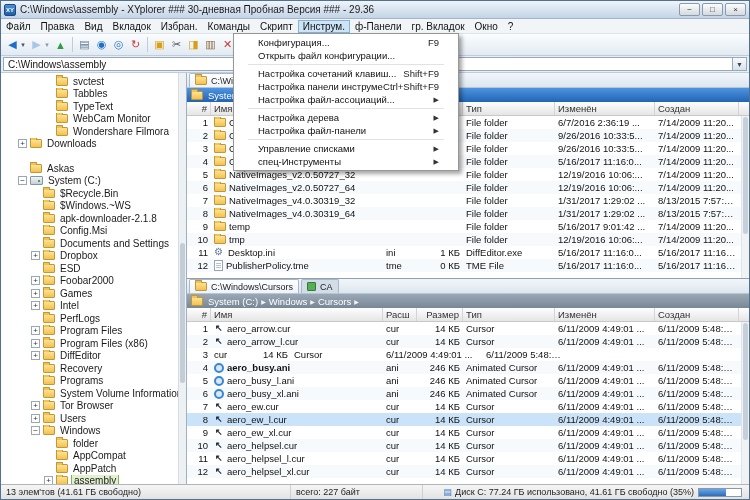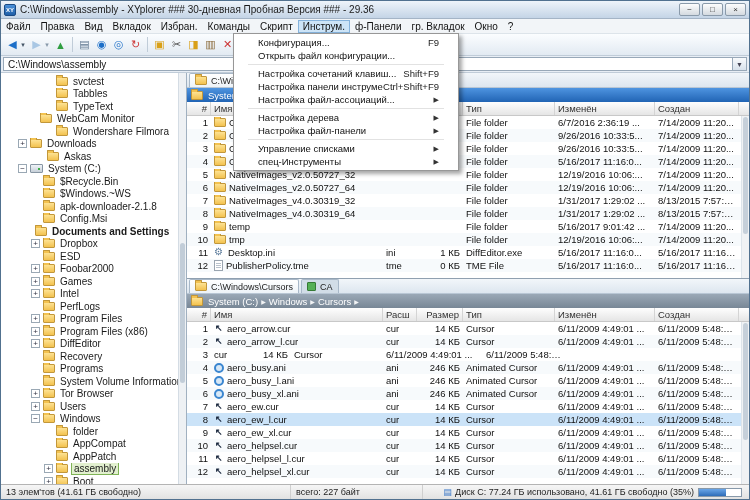--- a/index.html
+++ b/index.html
@@ -174,36 +174,36 @@
           <div class="tree-row" style="padding-left: 43px;">
             <span class="expander none"></span>
             <span class="ic ic-folder"></span>
             <span class="tree-label">Tabbles</span>
           </div>
           <div class="tree-row" style="padding-left: 43px;">
             <span class="expander none"></span>
             <span class="ic ic-folder"></span>
             <span class="tree-label">TypeText</span>
           </div>
-          <div class="tree-row" style="padding-left: 27px;">
+          <div class="tree-row" style="padding-left: 43px;">
             <span class="expander none"></span>
             <span class="ic ic-folder"></span>
             <span class="tree-label">WebCam Monitor</span>
           </div>
           <div class="tree-row" style="padding-left: 43px;">
             <span class="expander none"></span>
             <span class="ic ic-folder"></span>
             <span class="tree-label">Wondershare Filmora</span>
           </div>
           <div class="tree-row" style="padding-left: 17px;">
             <span class="expander">+</span>
             <span class="ic ic-folder"></span>
             <span class="tree-label">Downloads</span>
           </div>
-          <div class="tree-row" style="padding-left: 34px;">
+          <div class="tree-row" style="padding-left: 17px; margin-top: 12px;">
             <span class="expander none"></span>
             <span class="ic ic-folder"></span>
             <span class="tree-label">Askas</span>
           </div>
           <div class="tree-row" style="padding-left: 17px;">
             <span class="expander">−</span>
             <span class="ic ic-drive"></span>
             <span class="tree-label">System (C:)</span>
           </div>
           <div class="tree-row" style="padding-left: 30px;">
@@ -219,21 +219,21 @@
           <div class="tree-row" style="padding-left: 30px;">
             <span class="expander none"></span>
             <span class="ic ic-folder"></span>
             <span class="tree-label">apk-downloader-2.1.8</span>
           </div>
           <div class="tree-row" style="padding-left: 30px;">
             <span class="expander none"></span>
             <span class="ic ic-folder"></span>
             <span class="tree-label">Config.Msi</span>
           </div>
-          <div class="tree-row" style="padding-left: 22px; font-weight: bold;">
+          <div class="tree-row" style="padding-left: 30px;">
             <span class="expander none"></span>
             <span class="ic ic-folder"></span>
             <span class="tree-label">Documents and Settings</span>
           </div>
           <div class="tree-row" style="padding-left: 30px;">
             <span class="expander">+</span>
             <span class="ic ic-folder"></span>
             <span class="tree-label">Dropbox</span>
           </div>
           <div class="tree-row" style="padding-left: 30px;">
@@ -568,21 +568,21 @@
             <div class="frow">
               <div class="cell num" style="width: 24px; text-align: right;">3</div>
               <div class="cell ext" style="width: 34px;">cur</div>
               <div class="cell size" style="width: 46px; text-align: right;">14 КБ</div>
               <div class="cell type" style="width: 92px;">Cursor</div>
               <div class="cell modified" style="width: 100px;">6/11/2009 4:49:01 ...</div>
               <div class="cell created" style="width: 84px;">6/11/2009 5:48:2...</div>
             </div>
             <div class="frow">
               <div class="cell num" style="width: 24px; text-align: right;">4</div>
-              <div class="cell name" style="width: 172px;">
+              <div class="cell name" style="width: 172px; font-weight: bold;">
                 <span class="ic ic-ani"></span>
                 <span>aero_busy.ani</span>
               </div>
               <div class="cell ext" style="width: 34px;">ani</div>
               <div class="cell size" style="width: 46px; text-align: right;">246 КБ</div>
               <div class="cell type" style="width: 92px;">Animated Cursor</div>
               <div class="cell modified" style="width: 100px;">6/11/2009 4:49:01 ...</div>
               <div class="cell created" style="width: 84px;">6/11/2009 5:48:2...</div>
             </div>
             <div class="frow">

